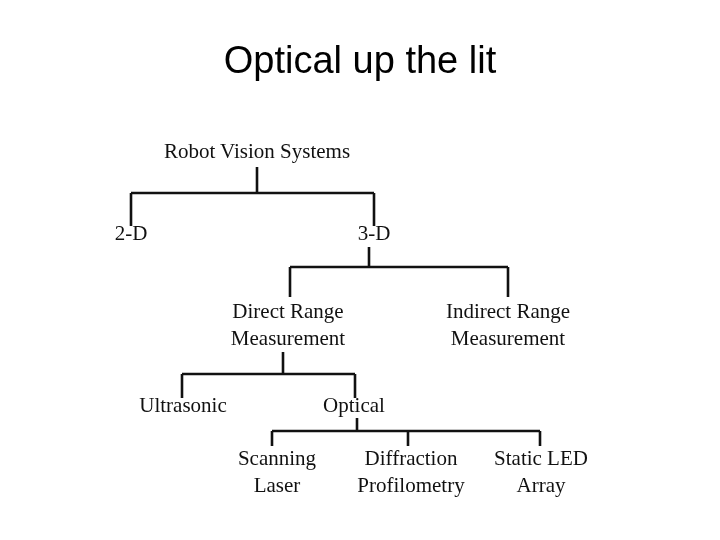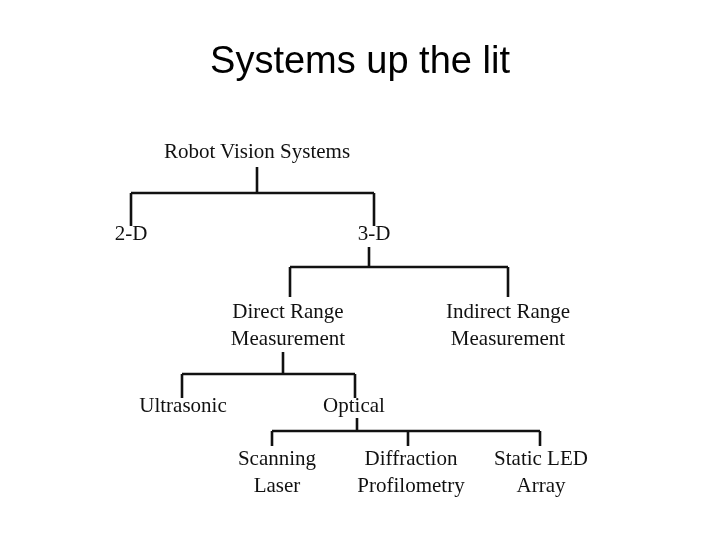--- a/index.html
+++ b/index.html
@@ -55,21 +55,21 @@
     stroke-width: 2.6;
     stroke-linecap: butt;
     fill: none;
   }
 </style>
 </head>
 <body>
 
 <div id="slide">
 
-  <div id="slide-title">Systems up the lit</div>
+  <div id="slide-title">Optical up the lit</div>
 
   <svg id="diagram" viewBox="0 0 720 540">
     <g id="connector-layer">
         <path class="edge" d="M 257 167 L 257 193" stroke="#111111"></path>
         <path class="edge" d="M 131 193 L 374 193" stroke="#111111"></path>
         <path class="edge" d="M 131 193 L 131 226" stroke="#111111"></path>
         <path class="edge" d="M 374 193 L 374 226" stroke="#111111"></path>
         <path class="edge" d="M 369 247 L 369 267" stroke="#111111"></path>
         <path class="edge" d="M 290 267 L 508 267" stroke="#111111"></path>
         <path class="edge" d="M 290 267 L 290 297" stroke="#111111"></path>

